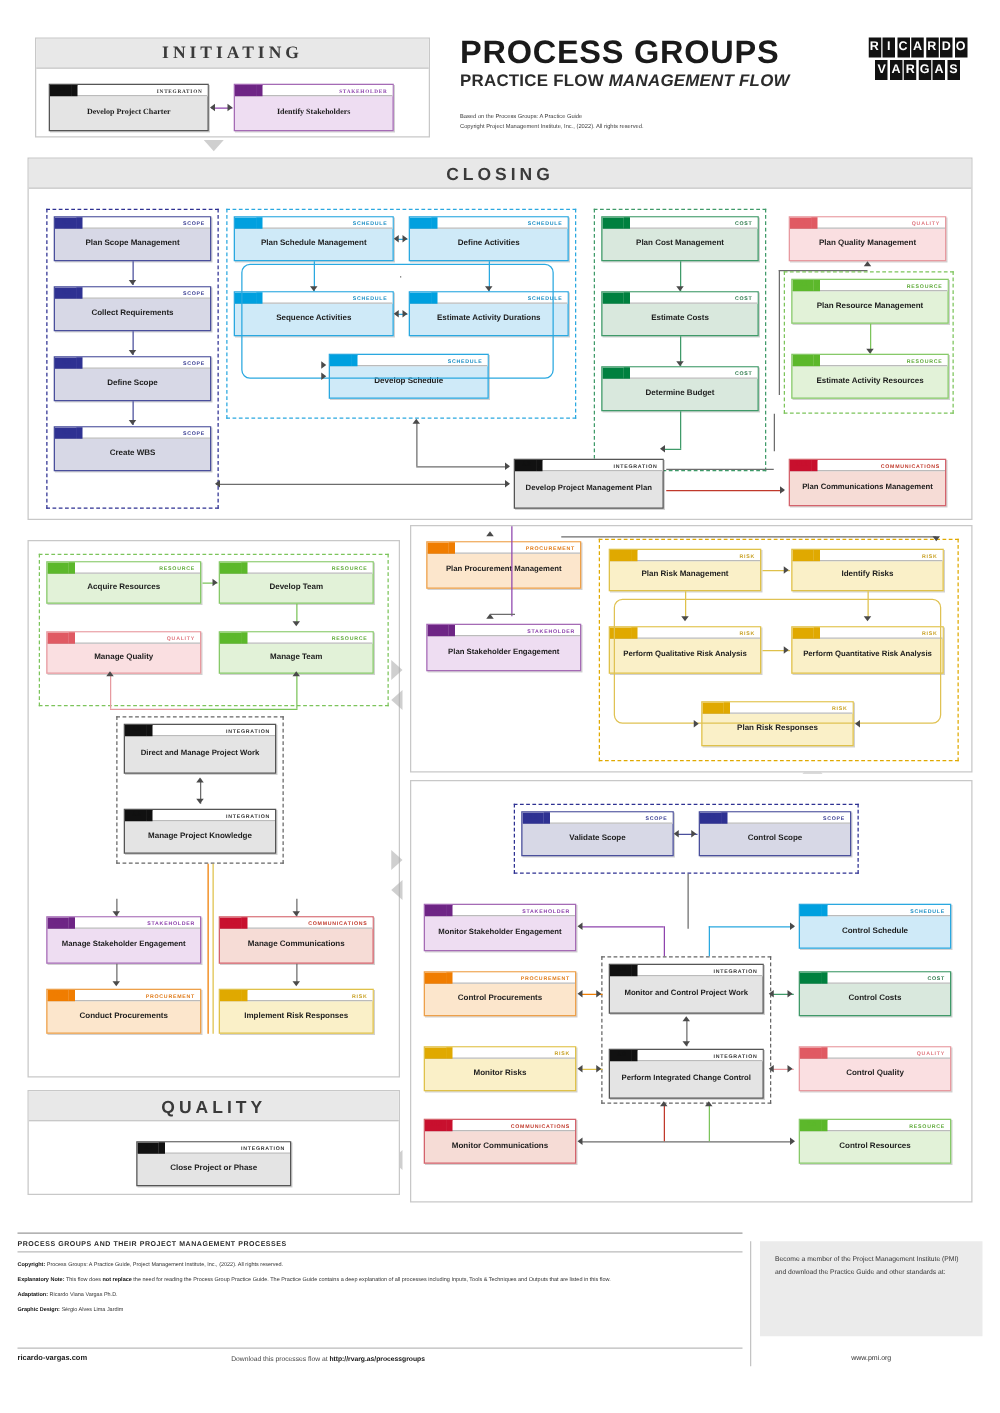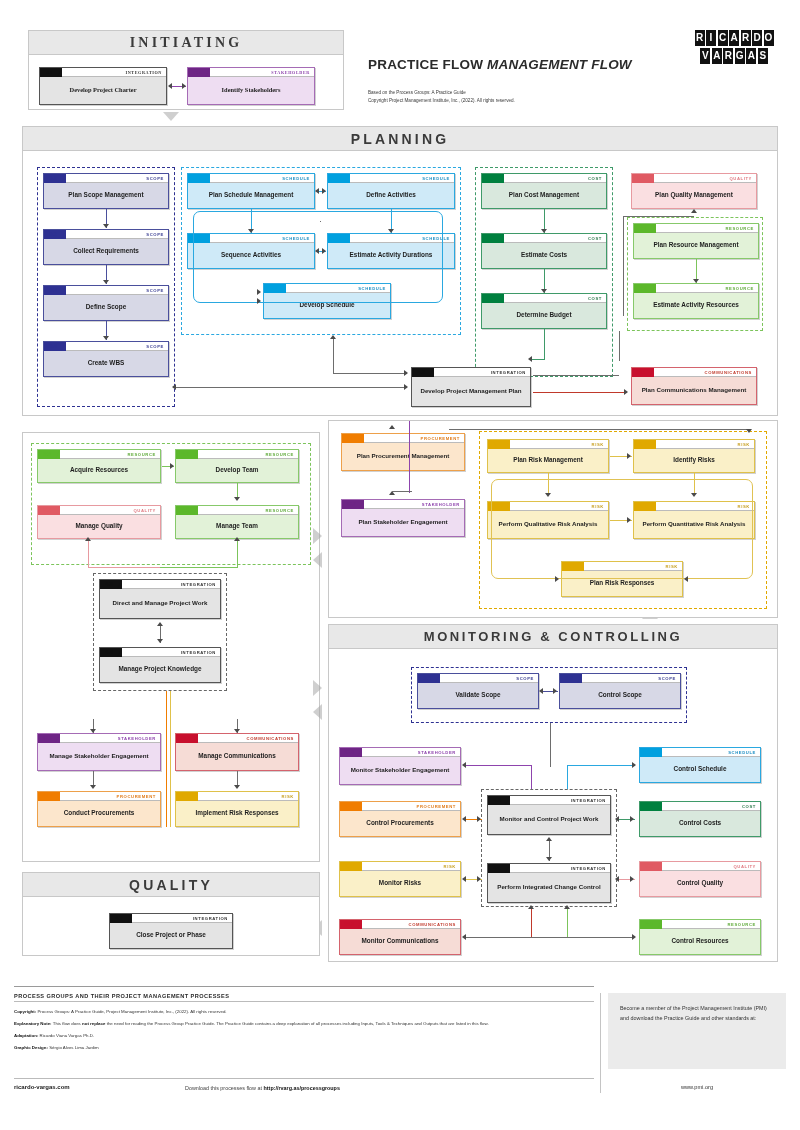--- a/index.html
+++ b/index.html
@@ -184,20 +184,21 @@
   .foot-mid { position:absolute; left:185px; top:1085px; font-size:5.4px; color:#444; }
   .foot-mid b { color:#111; }
   .pmi-site { position:absolute; left:608px; top:1084px; width:178px; text-align:center; font-size:5.6px; color:#333; }
   .pmi-div { position:absolute; left:600px; top:993px; width:1px; height:100px; background:#c4c4c4; }
 </style>
 </head>
 <body>
 
 <div id="poster">
 
+  <div class="hdr-title">PROCESS GROUPS</div>
   <div class="hdr-sub"><span>PRACTICE FLOW </span><span class="ital">MANAGEMENT FLOW</span></div>
   <div class="hdr-note">
     <div>Based on the Process Groups: A Practice Guide</div>
     <div>Copyright Project Management Institute, Inc., (2022). All rights reserved.</div>
   </div>
 
   <div class="logo">
     <div class="logo-row">
       <span class="logo-ch">R</span>
         <span class="logo-ch">I</span>
@@ -238,21 +239,21 @@
       </div>
 
       <div class="ln h purple" style="left:140px; top:31px; width:17px;"></div>
       <div class="arw l" style="left:139px; top:28px;"></div>
       <div class="arw r" style="left:153px; top:28px;"></div>
     </div>
   </div>
   <div class="bigtri d" style="left:163px; top:112px;"></div>
 
   <div class="group" style="left:22px; top:126px; width:756px; height:290px;">
-    <div class="group-head">PLANNING</div>
+    <div class="group-head">CLOSING</div>
     <div class="group-body">
 
       <div class="dashbox db-scope" style="left:14px; top:16px; width:138px; height:240px;"></div>
       <div class="pbox ka-scope" style="left:20px; top:22px; width:126px; height:36px;">
         <div class="pbox-top">
             <span class="pbox-num">5.1</span>
             <span class="pbox-ka">SCOPE</span>
           </div>
         <div class="pbox-name">Plan Scope Management</div>
       </div>
@@ -632,21 +633,20 @@
       <div class="roundframe risk" style="left:162px; top:58px; width:262px; height:100px;"></div>
       <div class="arw r" style="left:226px; top:155px;"></div>
       <div class="arw l" style="left:355px; top:155px;"></div>
 
       <div class="ln h gray" style="left:120px; top:8px; width:300px;"></div>
       <div class="arw d" style="left:417px; top:8px;"></div>
     </div>
   </div>
 
   <div class="group" style="left:328px; top:624px; width:450px; height:338px;">
-    <div class="group-head sm">MONITORING &amp; CONTROLLING</div>
     <div class="group-body">
 
       <div class="dashbox db-scope" style="left:82px; top:18px; width:276px; height:56px;"></div>
       <div class="pbox ka-scope" style="left:88px; top:24px; width:122px; height:36px;">
         <div class="pbox-top">
             <span class="pbox-num">5.5</span>
             <span class="pbox-ka">SCOPE</span>
           </div>
         <div class="pbox-name">Validate Scope</div>
       </div>

